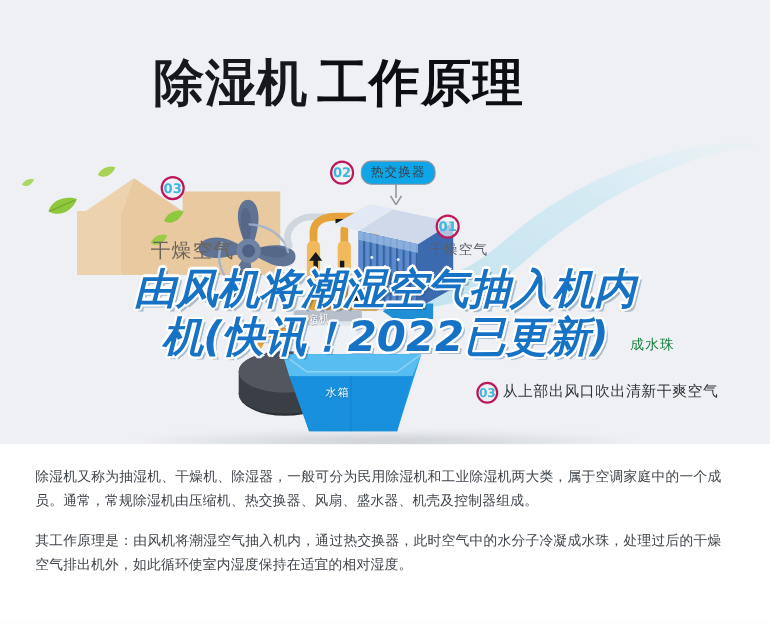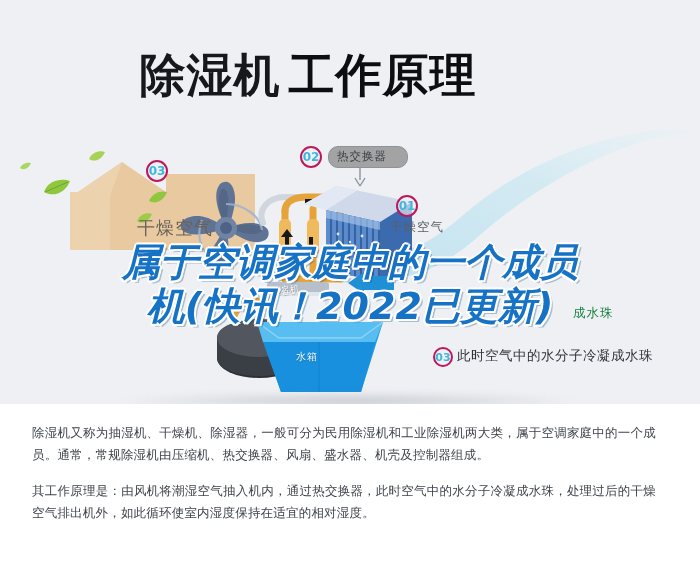--- a/index.html
+++ b/index.html
@@ -120,24 +120,24 @@
     white-space: nowrap;
   }
   #label-dry   { left: 137px; top: 216px; color: #6b6257; font-size: 18px; }
   #label-moist { left: 390px; top: 219px; color: #5a6069; font-size: 12.5px; }
   #label-dew   { left: 573px; top: 305px; color: #15803d; font-size: 12.5px; }
   #label-step3 { left: 457px; top: 347px; color: #2f343b; font-size: 13.5px; letter-spacing: 0.5px; }
 
   
   #callout-he {
     position: absolute; left: 328px; top: 146px;
-    padding: 2px 20px 3px 8px;
+    padding: 2px 8px 3px 8px;
     border: 1.4px solid #8d939c;
     border-radius: 10px;
-    background: #a3a3a3;
+    background: #0ea5e9;
     color: #3b4048;
     font-size: 11.5px;
     letter-spacing: 1px;
     white-space: nowrap;
   }
   #callout-tail {
     position: absolute; left: 352px; top: 166px;
     width: 16px; height: 22px;
   }
 
@@ -328,24 +328,24 @@
   <div class="badge" id="badge-01">01</div>
   <div class="badge" id="badge-02">02</div>
   <div class="badge" id="badge-03-left">03</div>
   <div class="badge" id="badge-03-bottom">03</div>
 
   <div id="callout-he">热交换器</div>
 
   <div class="dlabel" id="label-dry">干燥空气</div>
   <div class="dlabel" id="label-moist">干燥空气</div>
   <div class="dlabel" id="label-dew">成水珠</div>
-  <div class="dlabel" id="label-step3">此时空气中的水分子冷凝成水珠</div>
+  <div class="dlabel" id="label-step3">从上部出风口吹出清新干爽空气</div>
 
   <div id="overlay-text">
-    <div>属于空调家庭中的一个成员</div>
+    <div>由风机将潮湿空气抽入机内</div>
     <div>机(快讯！2022已更新)</div>
   </div>
 
   <div id="illus-shadow"></div>
 </div>
 
 <div id="body-copy">
   <p>除湿机又称为抽湿机、干燥机、除湿器，一般可分为民用除湿机和工业除湿机两大类，属于空调家庭中的一个成员。通常，常规除湿机由压缩机、热交换器、风扇、盛水器、机壳及控制器组成。</p>
   <p>其工作原理是：由风机将潮湿空气抽入机内，通过热交换器，此时空气中的水分子冷凝成水珠，处理过后的干燥空气排出机外，如此循环使室内湿度保持在适宜的相对湿度。</p>
 </div>

